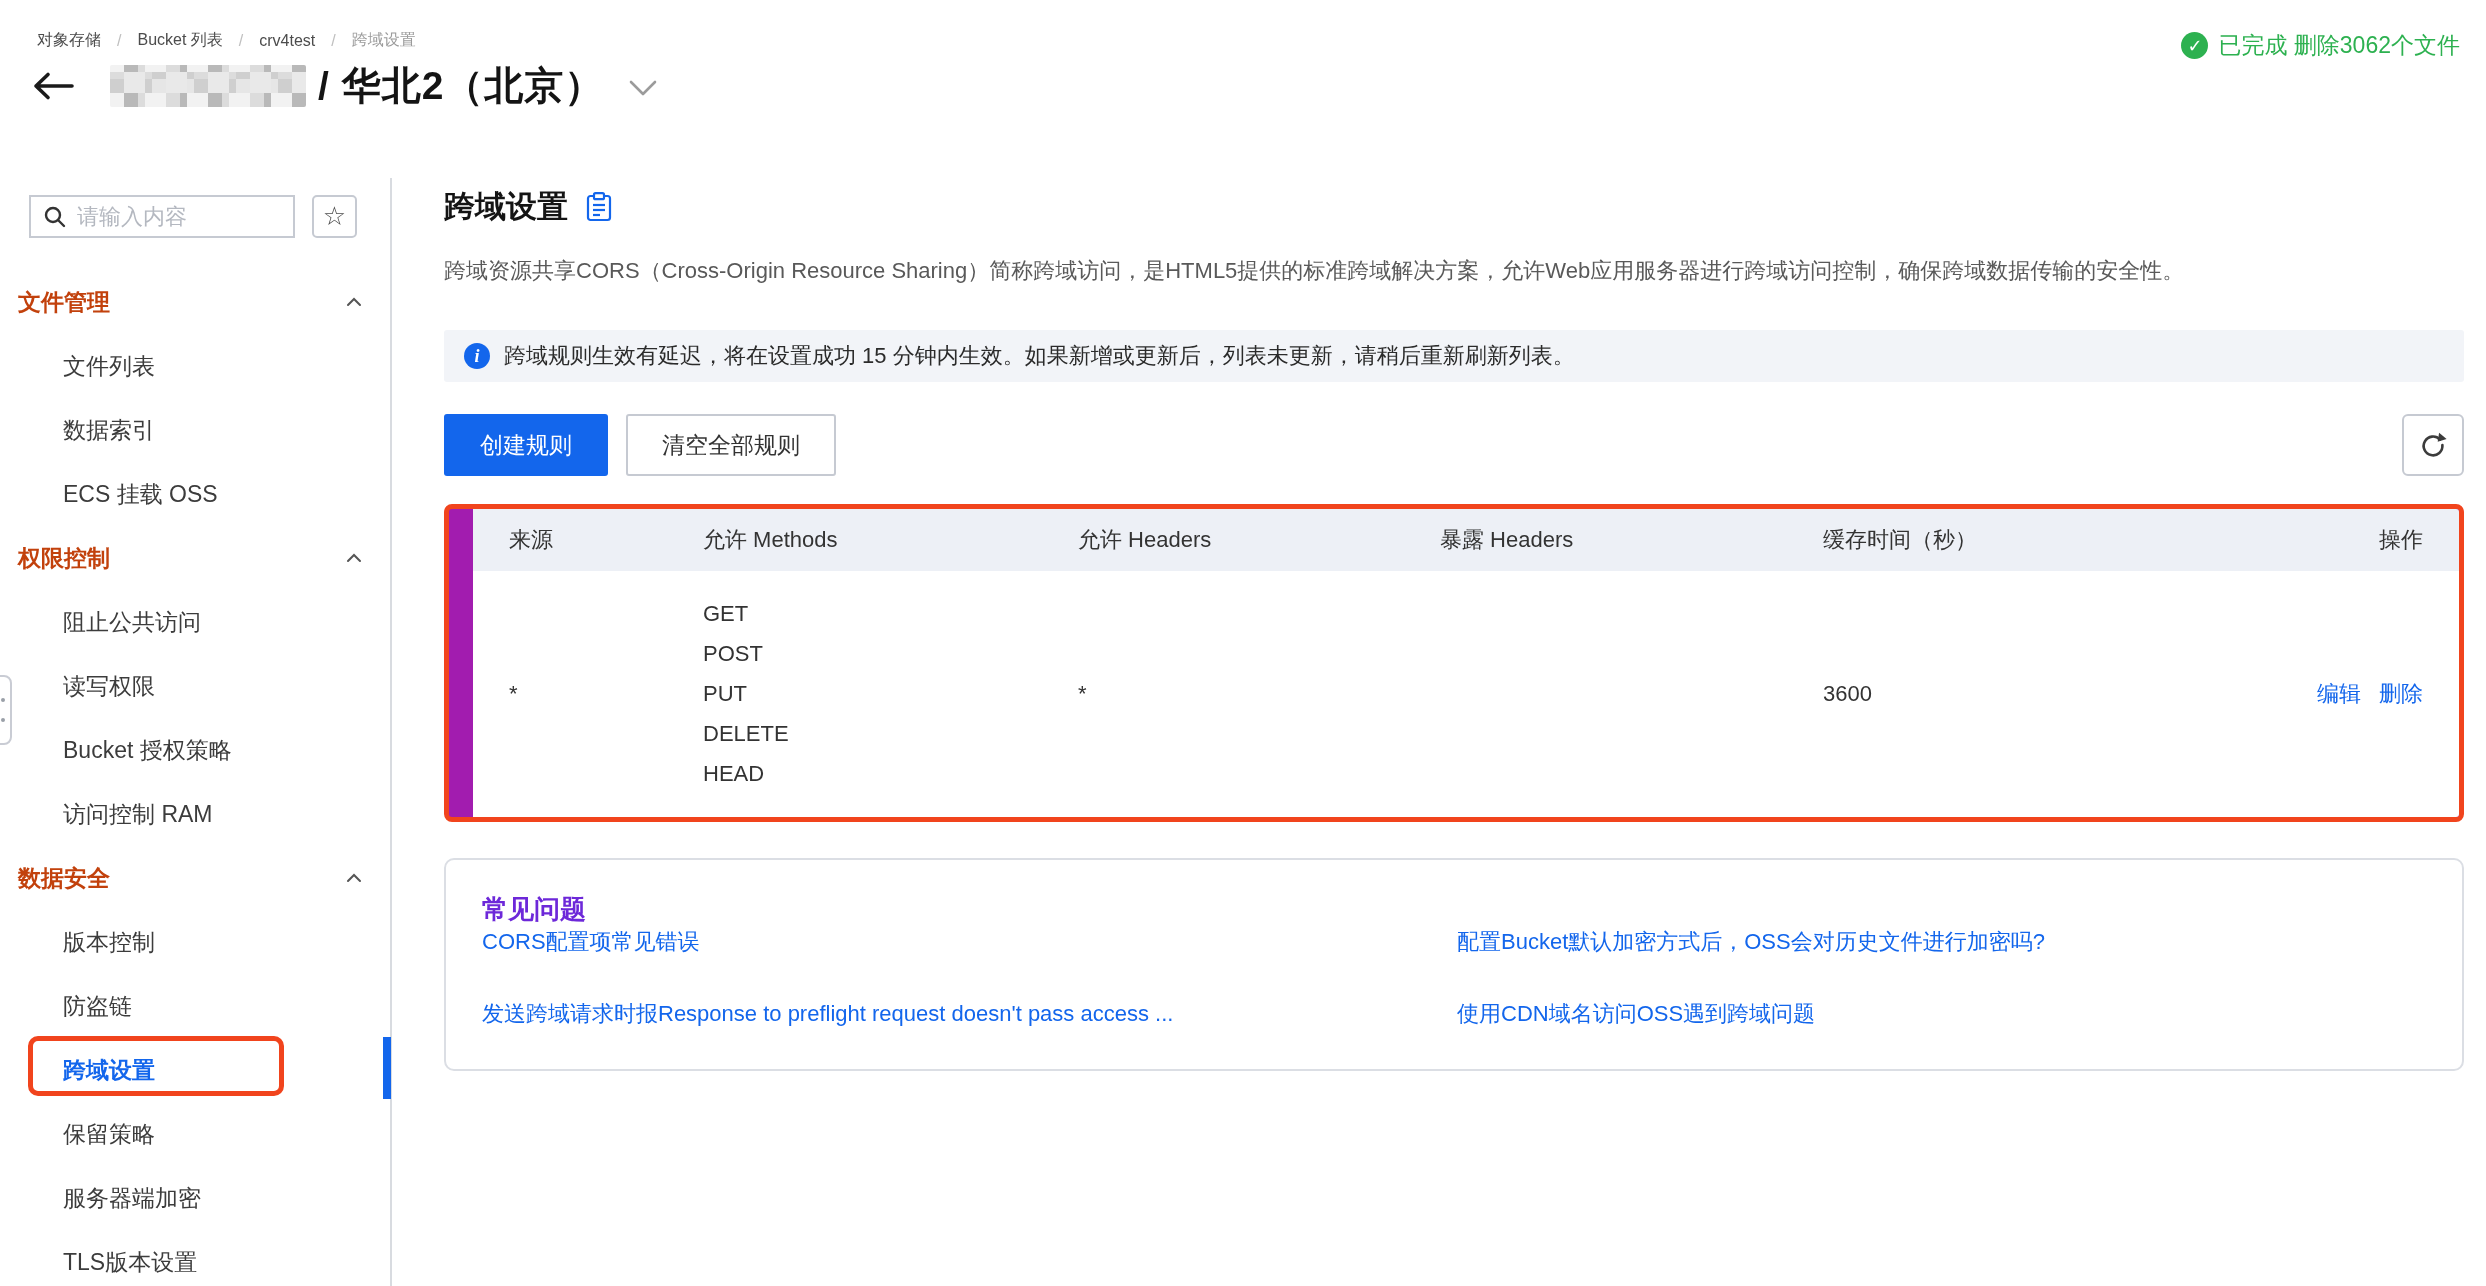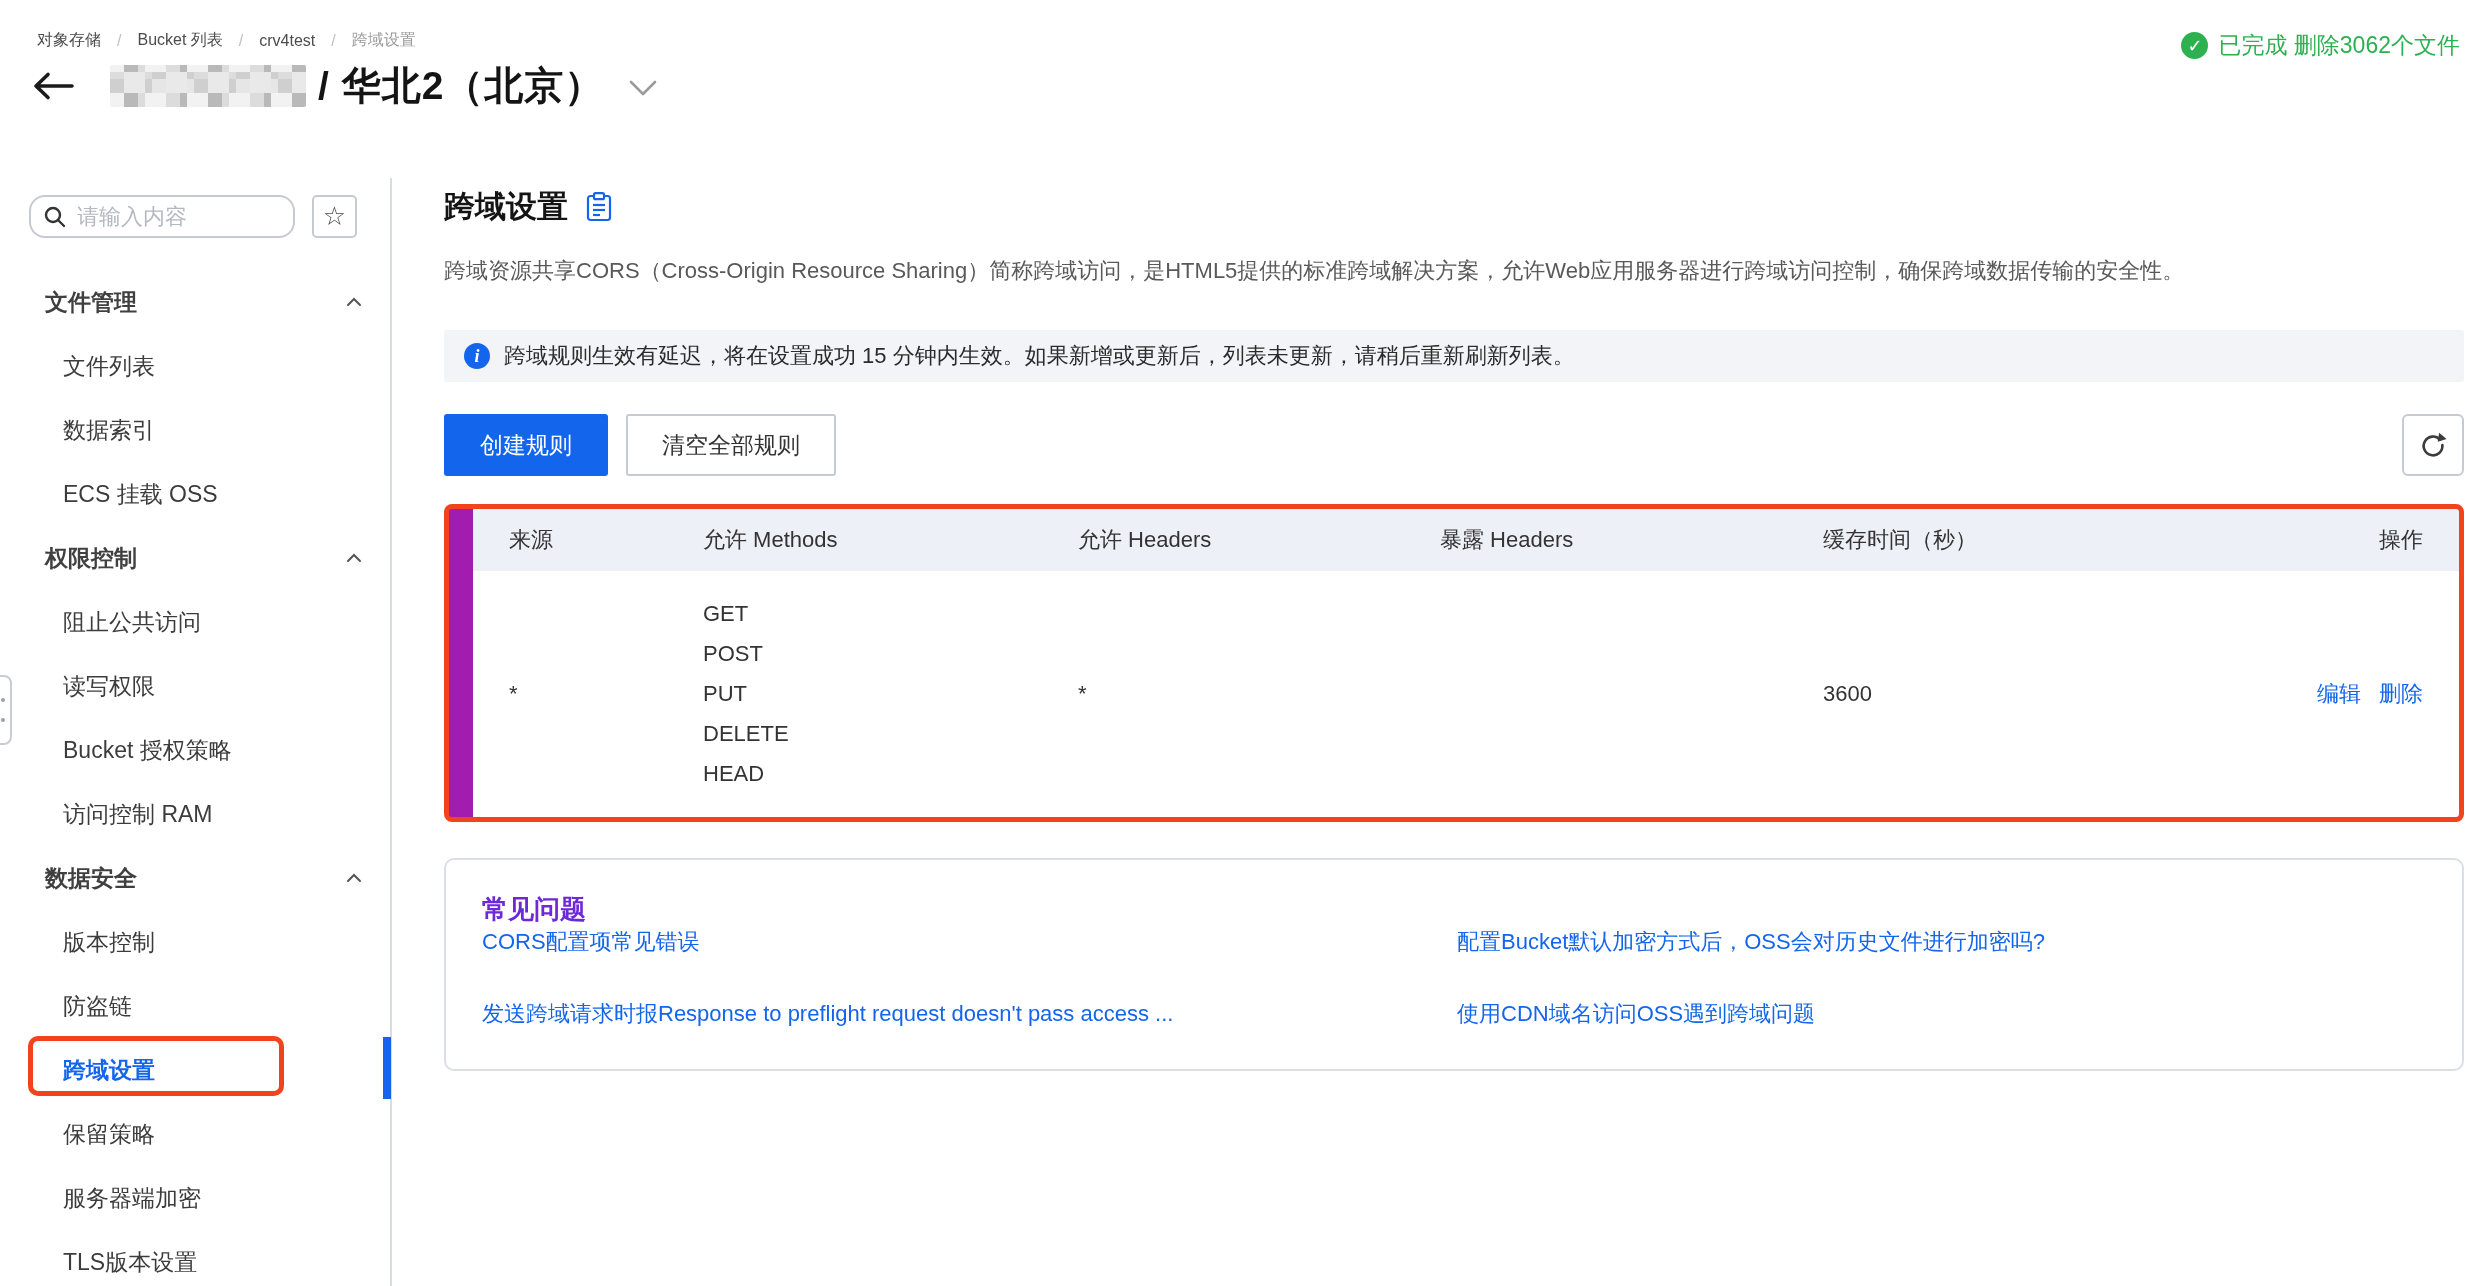--- a/index.html
+++ b/index.html
@@ -27,31 +27,31 @@
       conic-gradient(#b9b9b9 25%, #e6e6e6 25% 50%, #8f8f8f 50% 75%, #dcdcdc 75%),
       conic-gradient(#cfcfcf 25%, #f2f2f2 25% 50%, #a8a8a8 50% 75%, #e9e9e9 75%);
     background-size:28px 28px, 42px 42px; background-position:0 0, 14px 7px;
     background-blend-mode:lighten; }
   .page-title { margin-left:12px; font-size:39px; font-weight:700; color:#141414; letter-spacing:1px; }
   .region-caret { margin-left:24px; margin-top:8px; cursor:pointer; }
 
   
   .side-divider { position:absolute; left:390px; top:178px; bottom:0; width:2px; background:#d8dbe0; }
   .search-row { position:absolute; top:195px; left:29px; display:flex; gap:17px; }
-  .search-box { width:266px; height:43px; border:2px solid #c6cad2; border-radius:16px;
+  .search-box { width:266px; height:43px; border:2px solid #c6cad2; border-radius:0;
     display:flex; align-items:center; padding:0 12px; background:#fff; }
   .search-box input { border:none; outline:none; width:190px; margin-left:10px; font-size:22px;
     color:#333; font-family:inherit; }
   .search-box input::placeholder { color:#b4b8c0; }
   .star-btn { width:45px; height:43px; border:2px solid #c6cad2; border-radius:5px; background:#fff;
     display:flex; align-items:center; justify-content:center; font-size:26px; color:#4c4c4c; cursor:pointer; }
 
   .menu { position:absolute; top:270px; left:0; width:390px; }
   .menu-row { height:64px; display:flex; align-items:center; position:relative; font-size:23px; }
-  .menu-section { padding-left:45px; font-weight:700; color:#404040; justify-content:space-between;
+  .menu-section { padding-left:18px; font-weight:700; color:#c2410c; justify-content:space-between;
     padding-right:28px; cursor:pointer; }
   .menu-item { padding-left:63px; color:#3c3c3c; cursor:pointer; }
   .menu-item.active { color:#1366ec; font-weight:700; }
   .active-bar { position:absolute; left:383px; top:1037px; width:8px; height:62px; background:#1366ec; }
   .annotation-box { position:absolute; left:28px; top:1036px; width:256px; height:60px;
     border:5px solid #f1441d; border-radius:10px; pointer-events:none; }
   .collapse-handle { position:absolute; left:-14px; top:675px; width:26px; height:70px;
     border:2px solid #c9ccd4; border-radius:8px; background:#fff; display:flex; flex-direction:column;
     align-items:flex-end; justify-content:center; gap:16px; padding-right:5px; cursor:pointer; }
   .collapse-handle i { width:4px; height:4px; border-radius:50%; background:#9aa0a8; }

